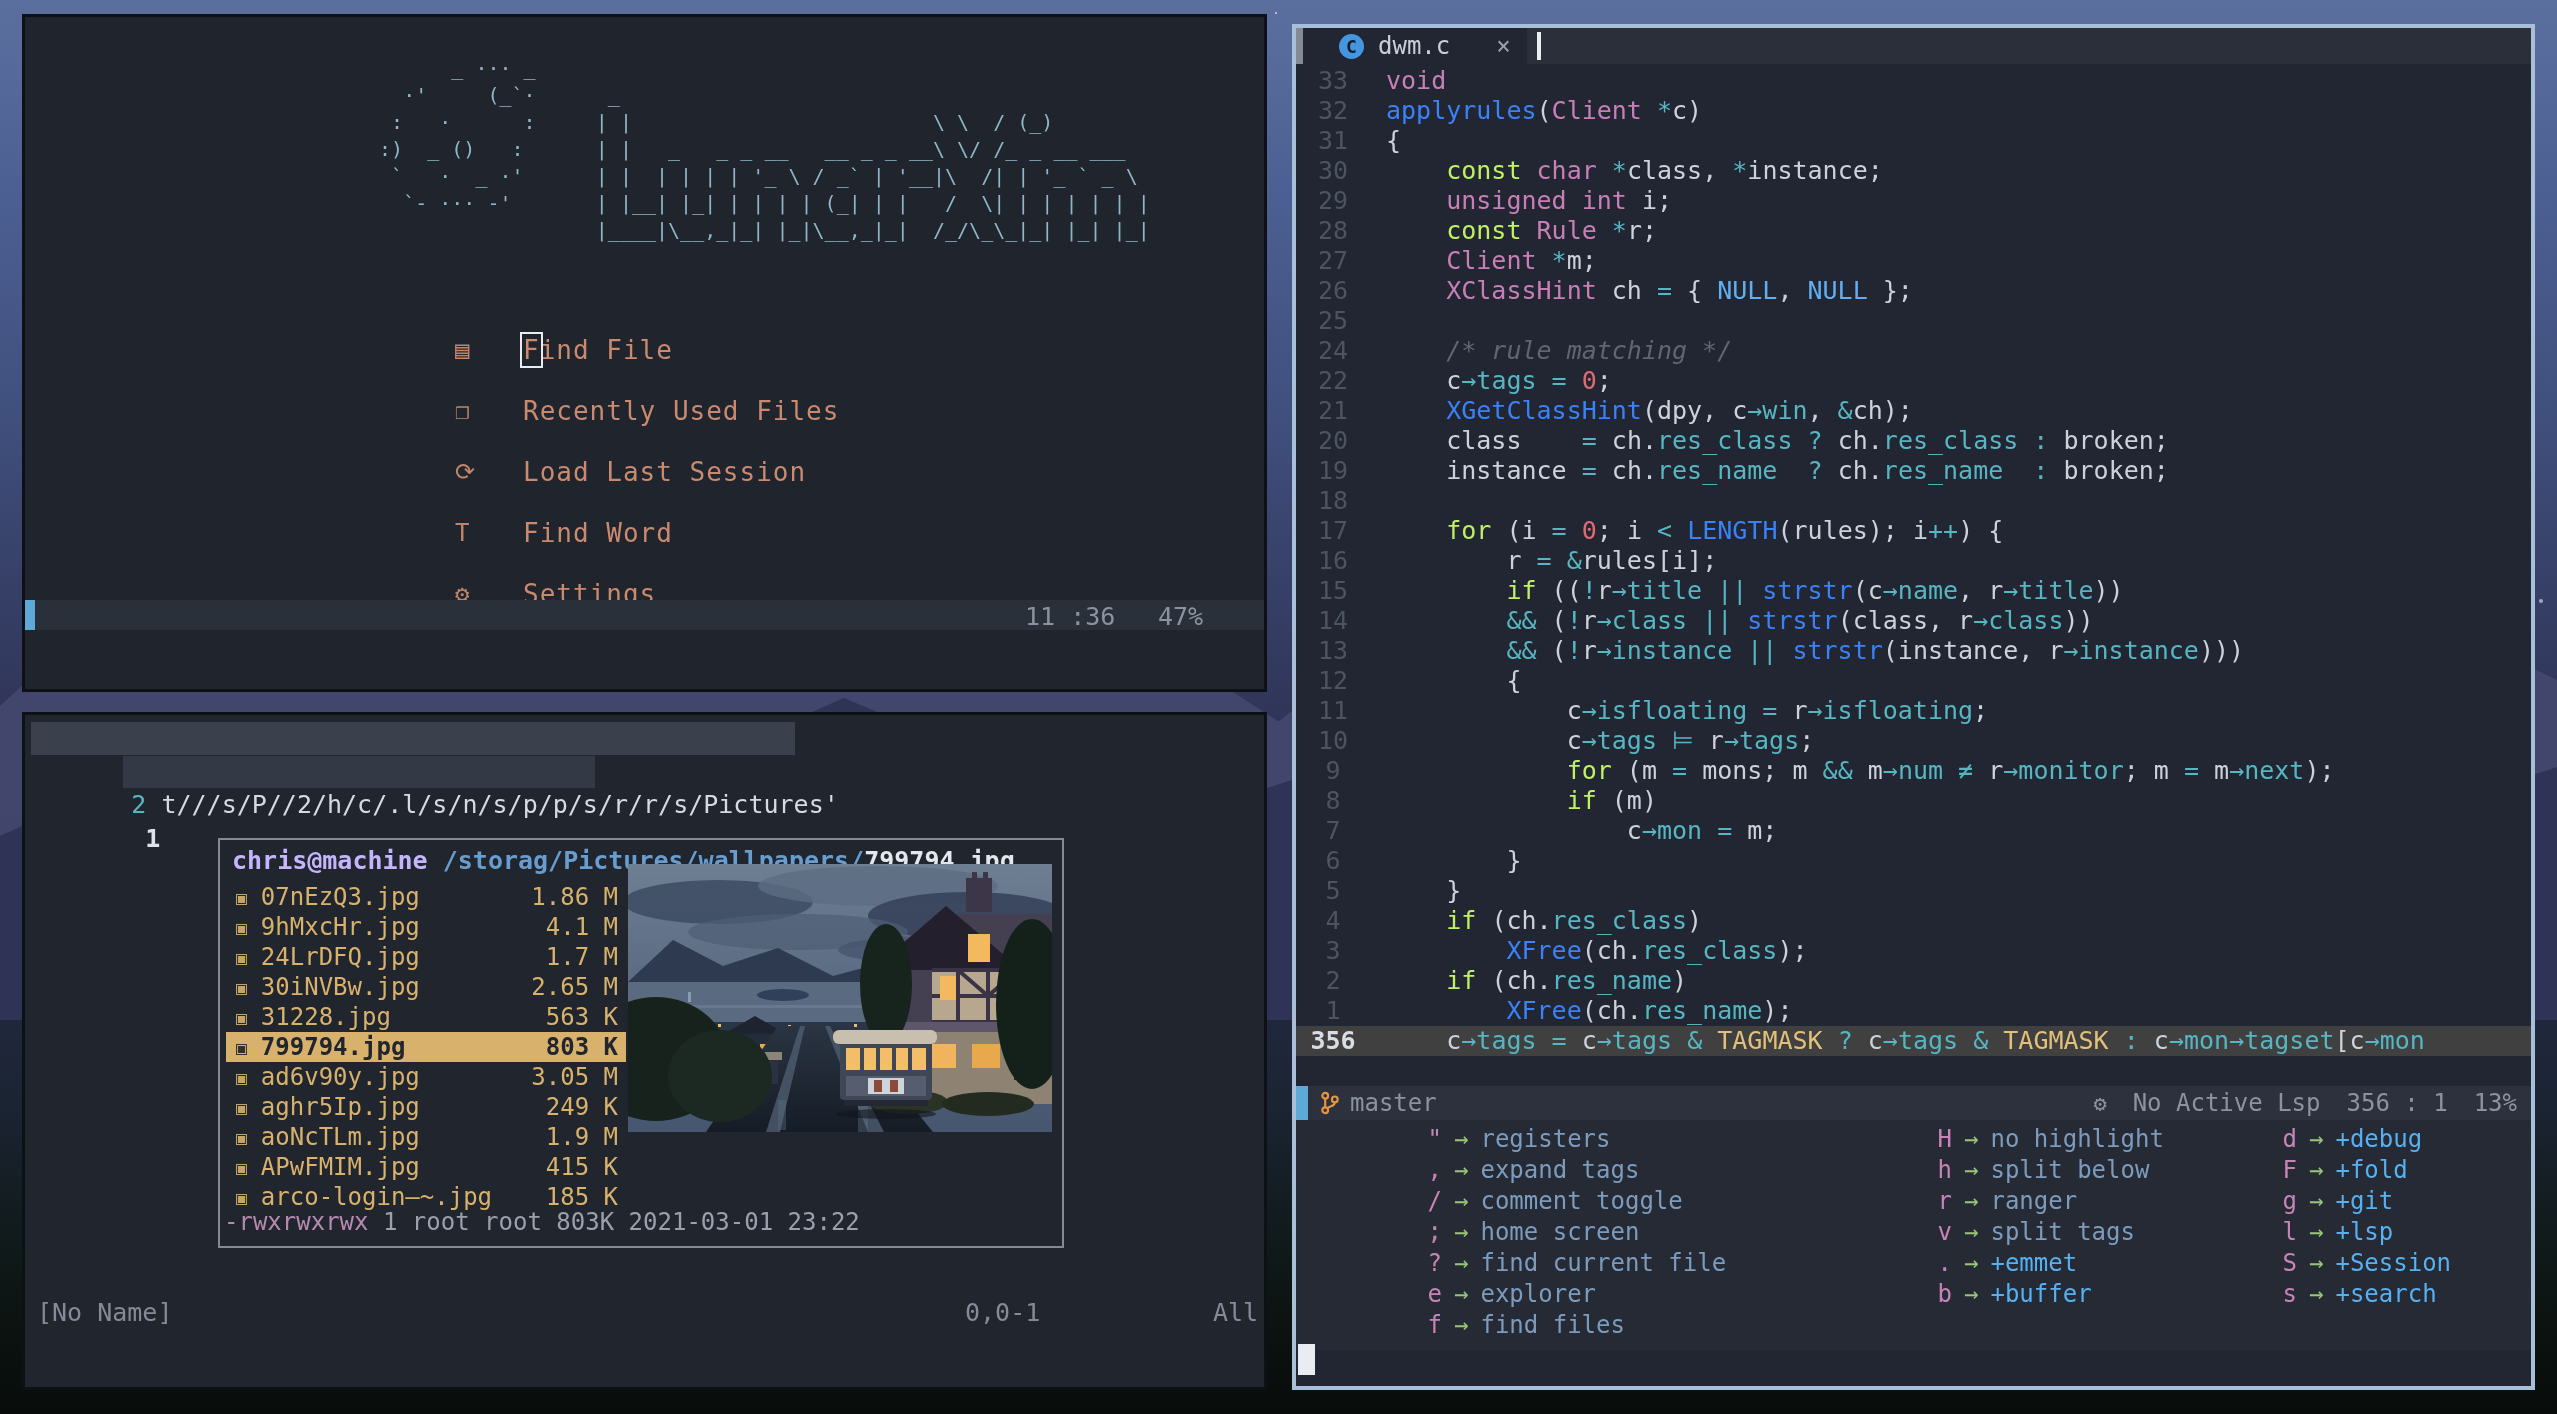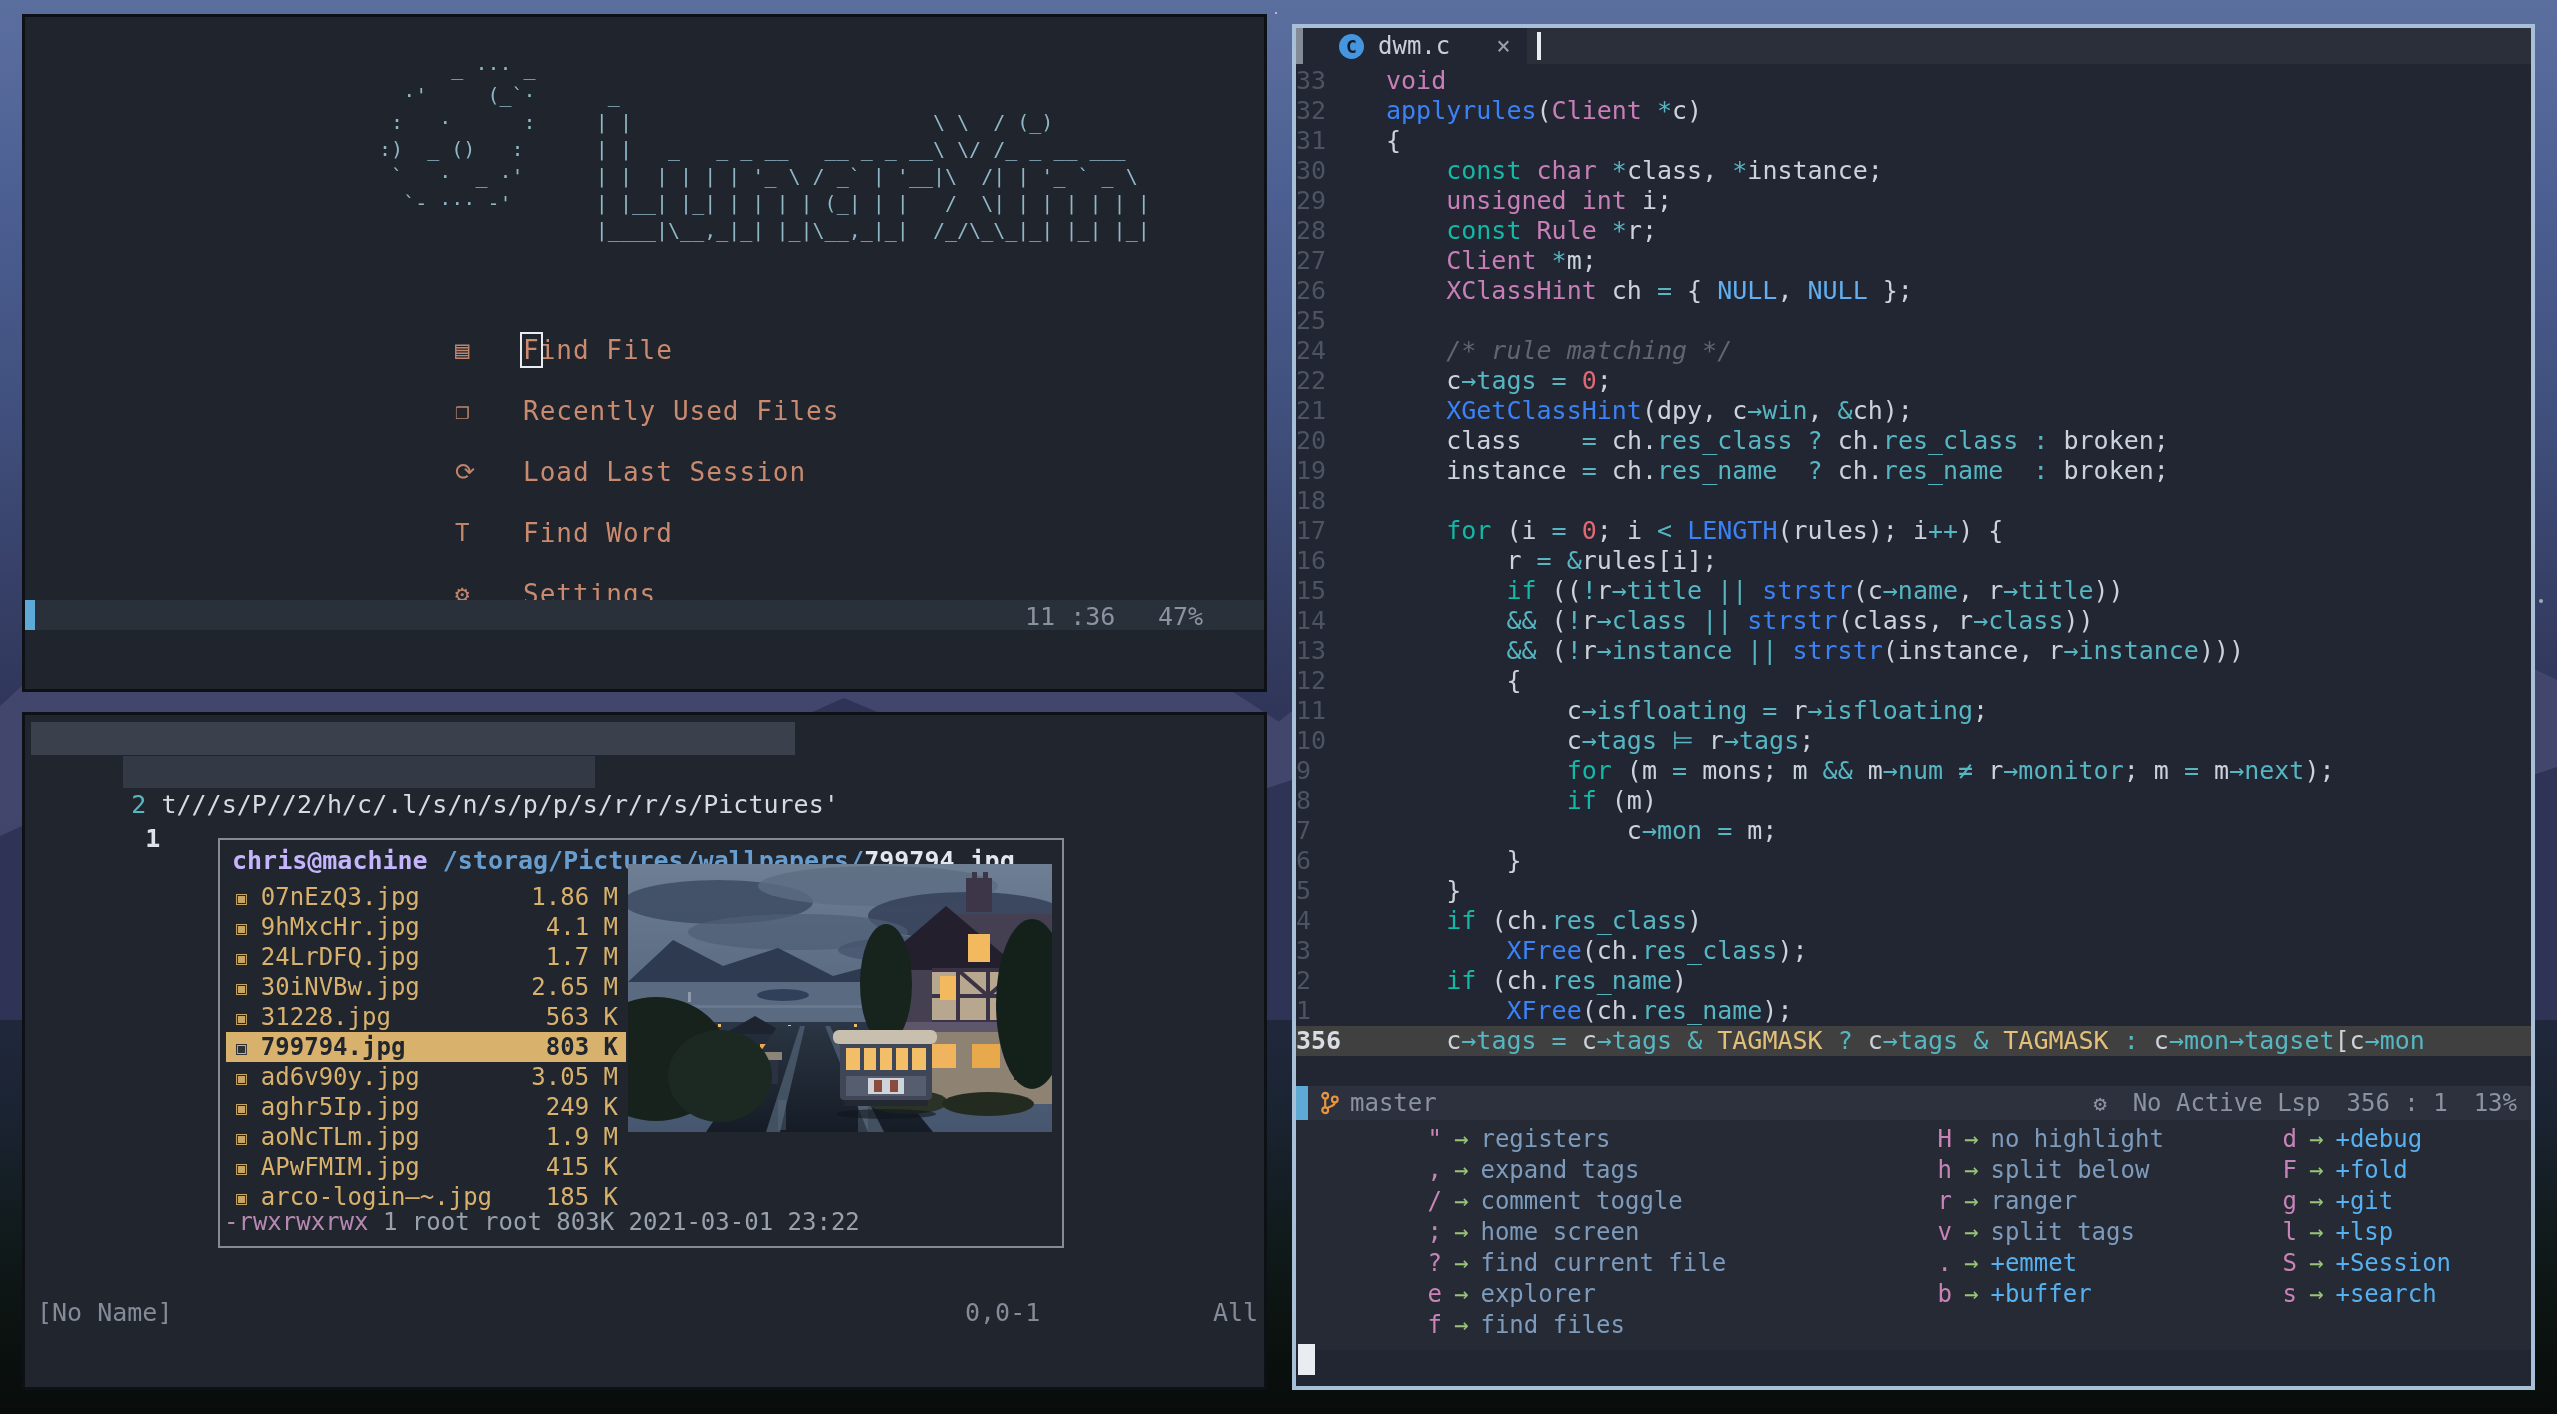--- a/index.html
+++ b/index.html
@@ -75,25 +75,25 @@
   .tabbar{position:absolute;left:0;top:0;width:100%;height:36px;background:#2a2f3a;display:flex;align-items:stretch}
   .tab-lbar{width:7px;background:#848b96}
   .tab{display:flex;align-items:center;background:#212632;padding:0 16px 0 36px;cursor:pointer}
   .c-icon{width:25px;height:25px;border-radius:50%;background:#4596e0;color:#141a24;font-weight:bold;
     font-size:18px;display:flex;align-items:center;justify-content:center;margin-right:14px}
   .tab-title{font-size:24px;color:#c9cfd8}
   .tab-close{margin-left:46px;font-size:24px;color:#9aa1ac;cursor:pointer}
   .tab-cursor{width:4px;height:28px;background:#e9edf2;align-self:center;margin-left:10px}
   .code{position:absolute;left:0;top:38px;width:100%}
   .crow{position:relative;height:30px;line-height:30px;font-size:25px;white-space:pre;display:flex}
-  .crow .ln{width:90px;text-align:left;padding-right:16px;color:#4d5461;flex:none}
+  .crow .ln{width:90px;text-align:center;padding-right:16px;color:#4d5461;flex:none}
   .crow .lt{flex:1}
   .crow.cur{background:#404040}
   .crow.cur .ln{color:#d8dde3;font-weight:bold}
-  .sg-k{color:#14b8a6}.sg-t{color:#c87fb8}.sg-f{color:#3b82f6}.sg-d{color:#56b6c2}
+  .sg-k{color:#bef264}.sg-t{color:#c87fb8}.sg-f{color:#3b82f6}.sg-d{color:#56b6c2}
   .sg-o{color:#56b6c2}.sg-p{color:#ccd2da}.sg-w{color:#ccd2da}.sg-n{color:#df6a73}
   .sg-c{color:#5f6672;font-style:italic}.sg-C{color:#61afef}.sg-m{color:#e3c07a}
   .ed-status{position:absolute;left:0;top:1058px;width:100%;height:34px;background:#2c313d;font-size:24px;color:#8b93a1}
   .ed-mode-block{position:absolute;left:0;top:0;width:12px;height:34px;background:#5fa9d6}
   .branch-wrap{position:absolute;left:24px;top:3px;display:flex;align-items:center;gap:10px}
   .branch-ico{color:#e8953f;font-size:22px}
   .ed-right{position:absolute;right:14px;top:3px;display:flex;gap:26px;align-items:center}
   .gear-ico{color:#8b93a1;font-size:22px}
   .whichkey{position:absolute;left:0;top:1092px;width:100%;height:230px;background:#252a35}
   .wk-col{position:absolute;top:4px}

